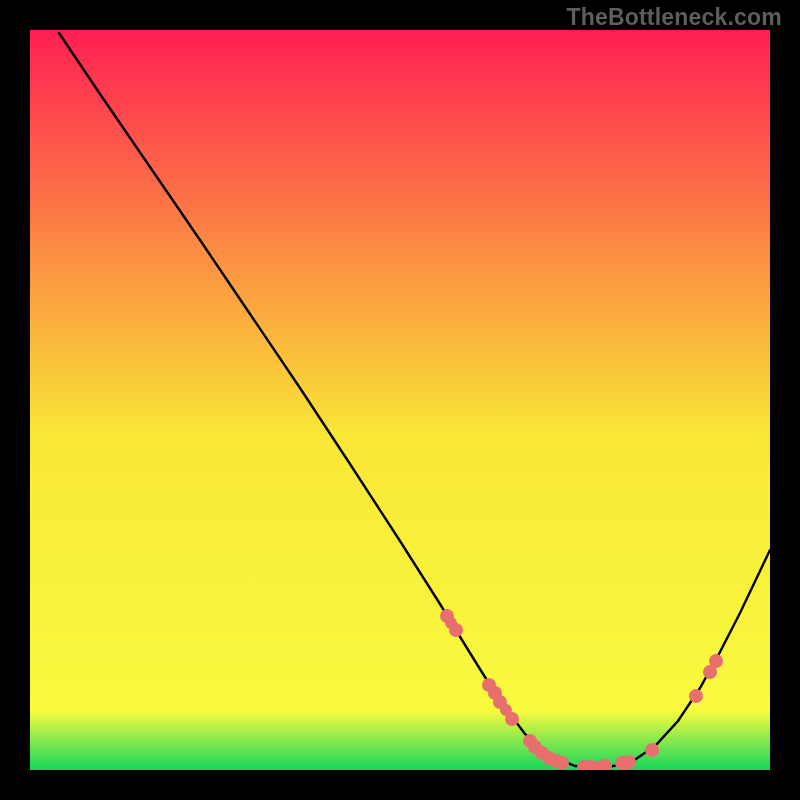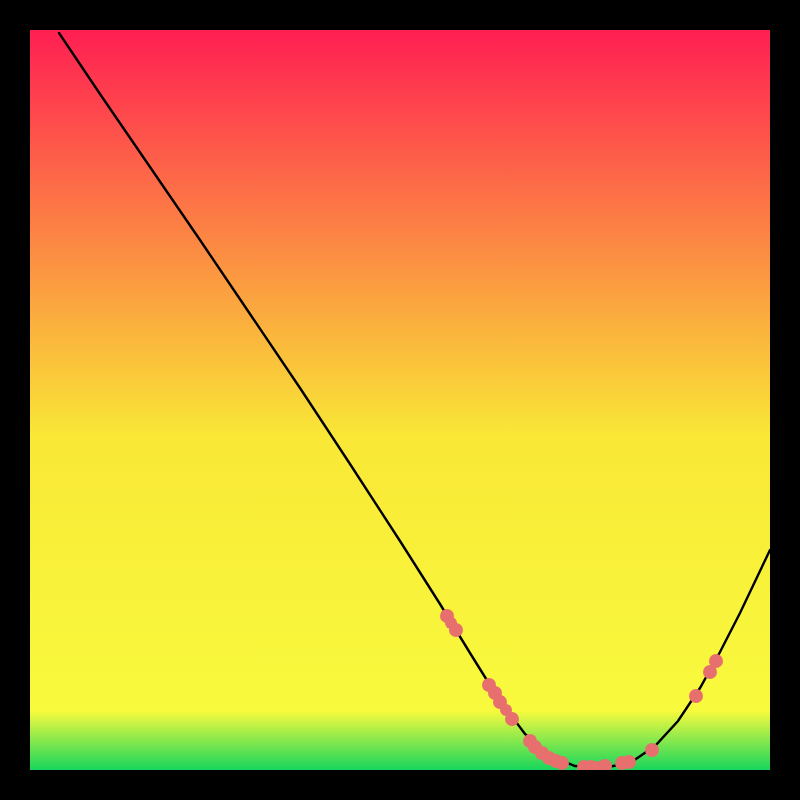--- a/index.html
+++ b/index.html
@@ -34,20 +34,21 @@
     top: 30px;
     width: 740px;
     height: 740px;
     display: block;
   }
 </style>
 </head>
 <body>
 
 <div class="frame">
+  <div class="attribution">TheBottleneck.com</div>
 
   <svg class="chart" viewBox="0 0 740 740" preserveAspectRatio="none">
     <defs>
       <linearGradient id="bg-grad" x1="0" y1="0" x2="0" y2="1">
         <stop id="g0" offset="0%" stop-color="#ff1f52"></stop>
         <stop id="g1" offset="55%" stop-color="#f9e836"></stop>
         <stop id="g2" offset="92%" stop-color="#f8fa3e"></stop>
         <stop id="g3" offset="100%" stop-color="#17d65c"></stop>
       </linearGradient>
     </defs>

